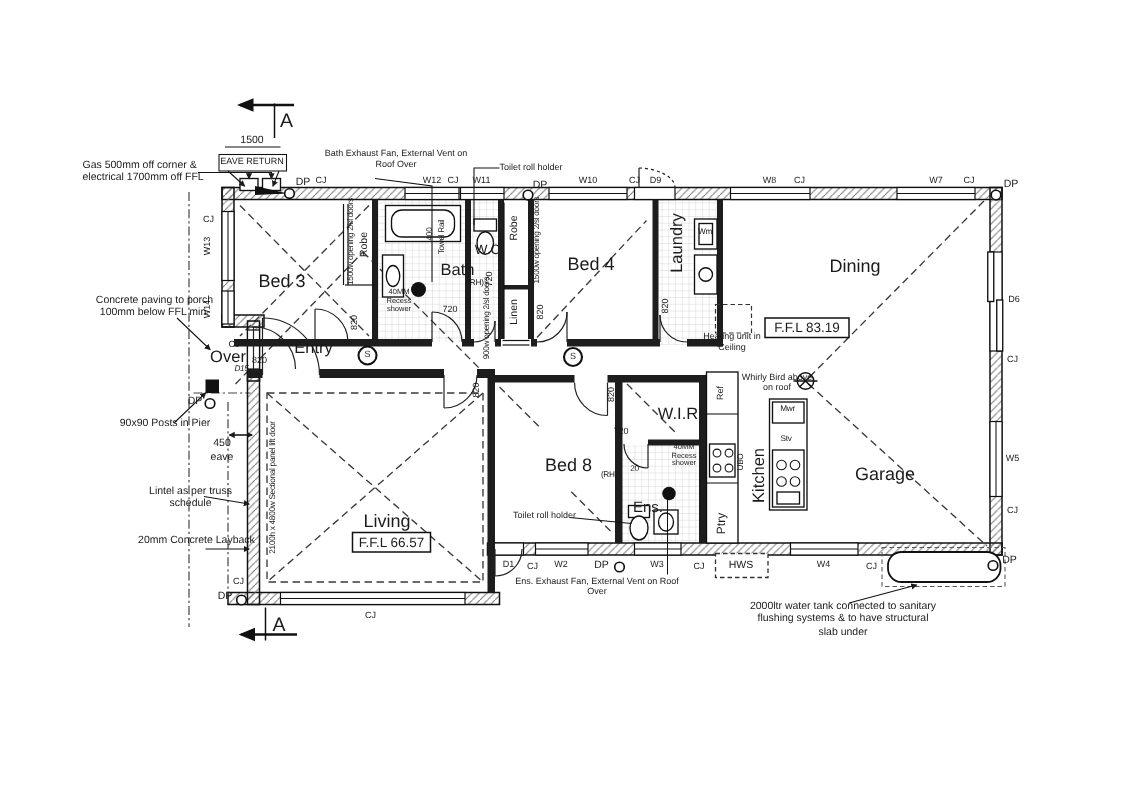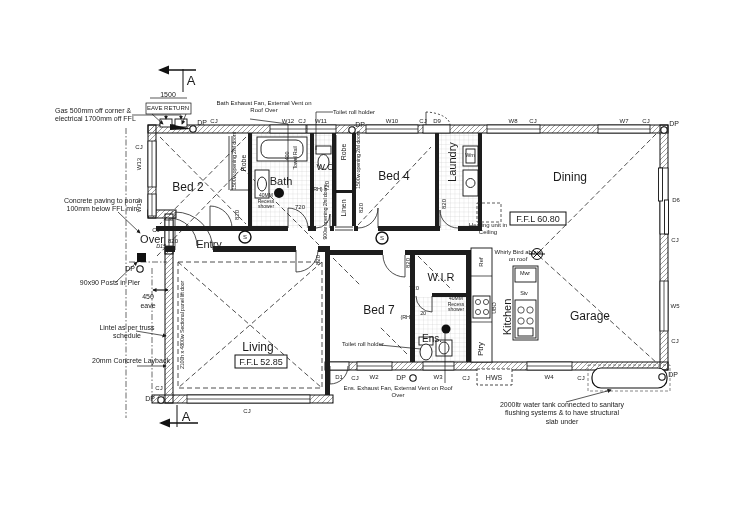--- a/index.html
+++ b/index.html
@@ -282,38 +282,38 @@
   <g stroke="#111" fill="none">
     <line x1="160" y1="70" x2="196" y2="70" stroke-width="1.6"></line>
     <line x1="183" y1="69" x2="183" y2="92" stroke-width="1"></line>
     <polygon points="158,70 169,65.5 169,74.5" fill="#111" stroke="none"></polygon>
     <line x1="161" y1="423" x2="198" y2="423" stroke-width="1.6"></line>
     <line x1="177" y1="405" x2="177" y2="427" stroke-width="1"></line>
     <polygon points="159,423 170,418.5 170,427.5" fill="#111" stroke="none"></polygon>
   </g>
 </svg>
 
-<span class="lbl c f12" style="left:188px;top:187px">Bed 2</span>
-<span class="lbl c f11" style="left:281px;top:181px">Bath</span>
+<span class="lbl c f12" style="left:188px;top:187px">Bed 3</span>
+<span class="lbl c f11" style="left:305px;top:181px">Bath</span>
 <span class="lbl c f9" style="left:325px;top:167px">W.C</span>
 <span class="lbl c f12" style="left:394px;top:176px">Bed 4</span>
 <span class="lbl cv f11" style="left:452px;top:162px">Laundry</span>
 <span class="lbl c f12" style="left:570px;top:177px">Dining</span>
 <span class="lbl c f11" style="left:152px;top:239px">Over</span>
-<span class="lbl c f11" style="left:209px;top:244px">Entry</span>
+<span class="lbl c f11" style="left:209px;top:233px">Entry</span>
 <span class="lbl c f12" style="left:258px;top:347px">Living</span>
-<span class="lbl c f12" style="left:379px;top:310px">Bed 7</span>
-<span class="lbl c f11" style="left:441px;top:277px">W.I.R</span>
+<span class="lbl c f12" style="left:379px;top:310px">Bed 8</span>
+<span class="lbl c f11" style="left:452px;top:277px">W.I.R</span>
 <span class="lbl c f10" style="left:432px;top:339px">Ens.</span>
 <span class="lbl cv f8" style="left:481px;top:349px">Ptry</span>
 <span class="lbl cv f11" style="left:507px;top:317px">Kitchen</span>
 <span class="lbl c f12" style="left:590px;top:316px">Garage</span>
 
-<span class="lbl c f9" style="left:538px;top:219px">F.F.L 60.80</span>
-<span class="lbl c f9" style="left:261px;top:362px">F.F.L 52.85</span>
+<span class="lbl c f9" style="left:538px;top:219px">F.F.L 83.19</span>
+<span class="lbl c f9" style="left:261px;top:362px">F.F.L 66.57</span>
 
 <span class="lbl cv f7" style="left:243px;top:163px">Robe</span>
 <span class="lbl cv f7" style="left:343px;top:152px">Robe</span>
 <span class="lbl cv f7" style="left:343px;top:208px">Linen</span>
 <span class="lbl c f5" style="left:470px;top:156px">Wm</span>
 <span class="lbl cv f6" style="left:481px;top:262px">Ref</span>
 <span class="lbl cv f5" style="left:495px;top:308px">UBO</span>
 <span class="lbl c f5" style="left:525px;top:274px">Mwr</span>
 <span class="lbl c f5" style="left:524px;top:294px">Stv</span>
 <span class="lbl c f7" style="left:494px;top:377px">HWS</span>

